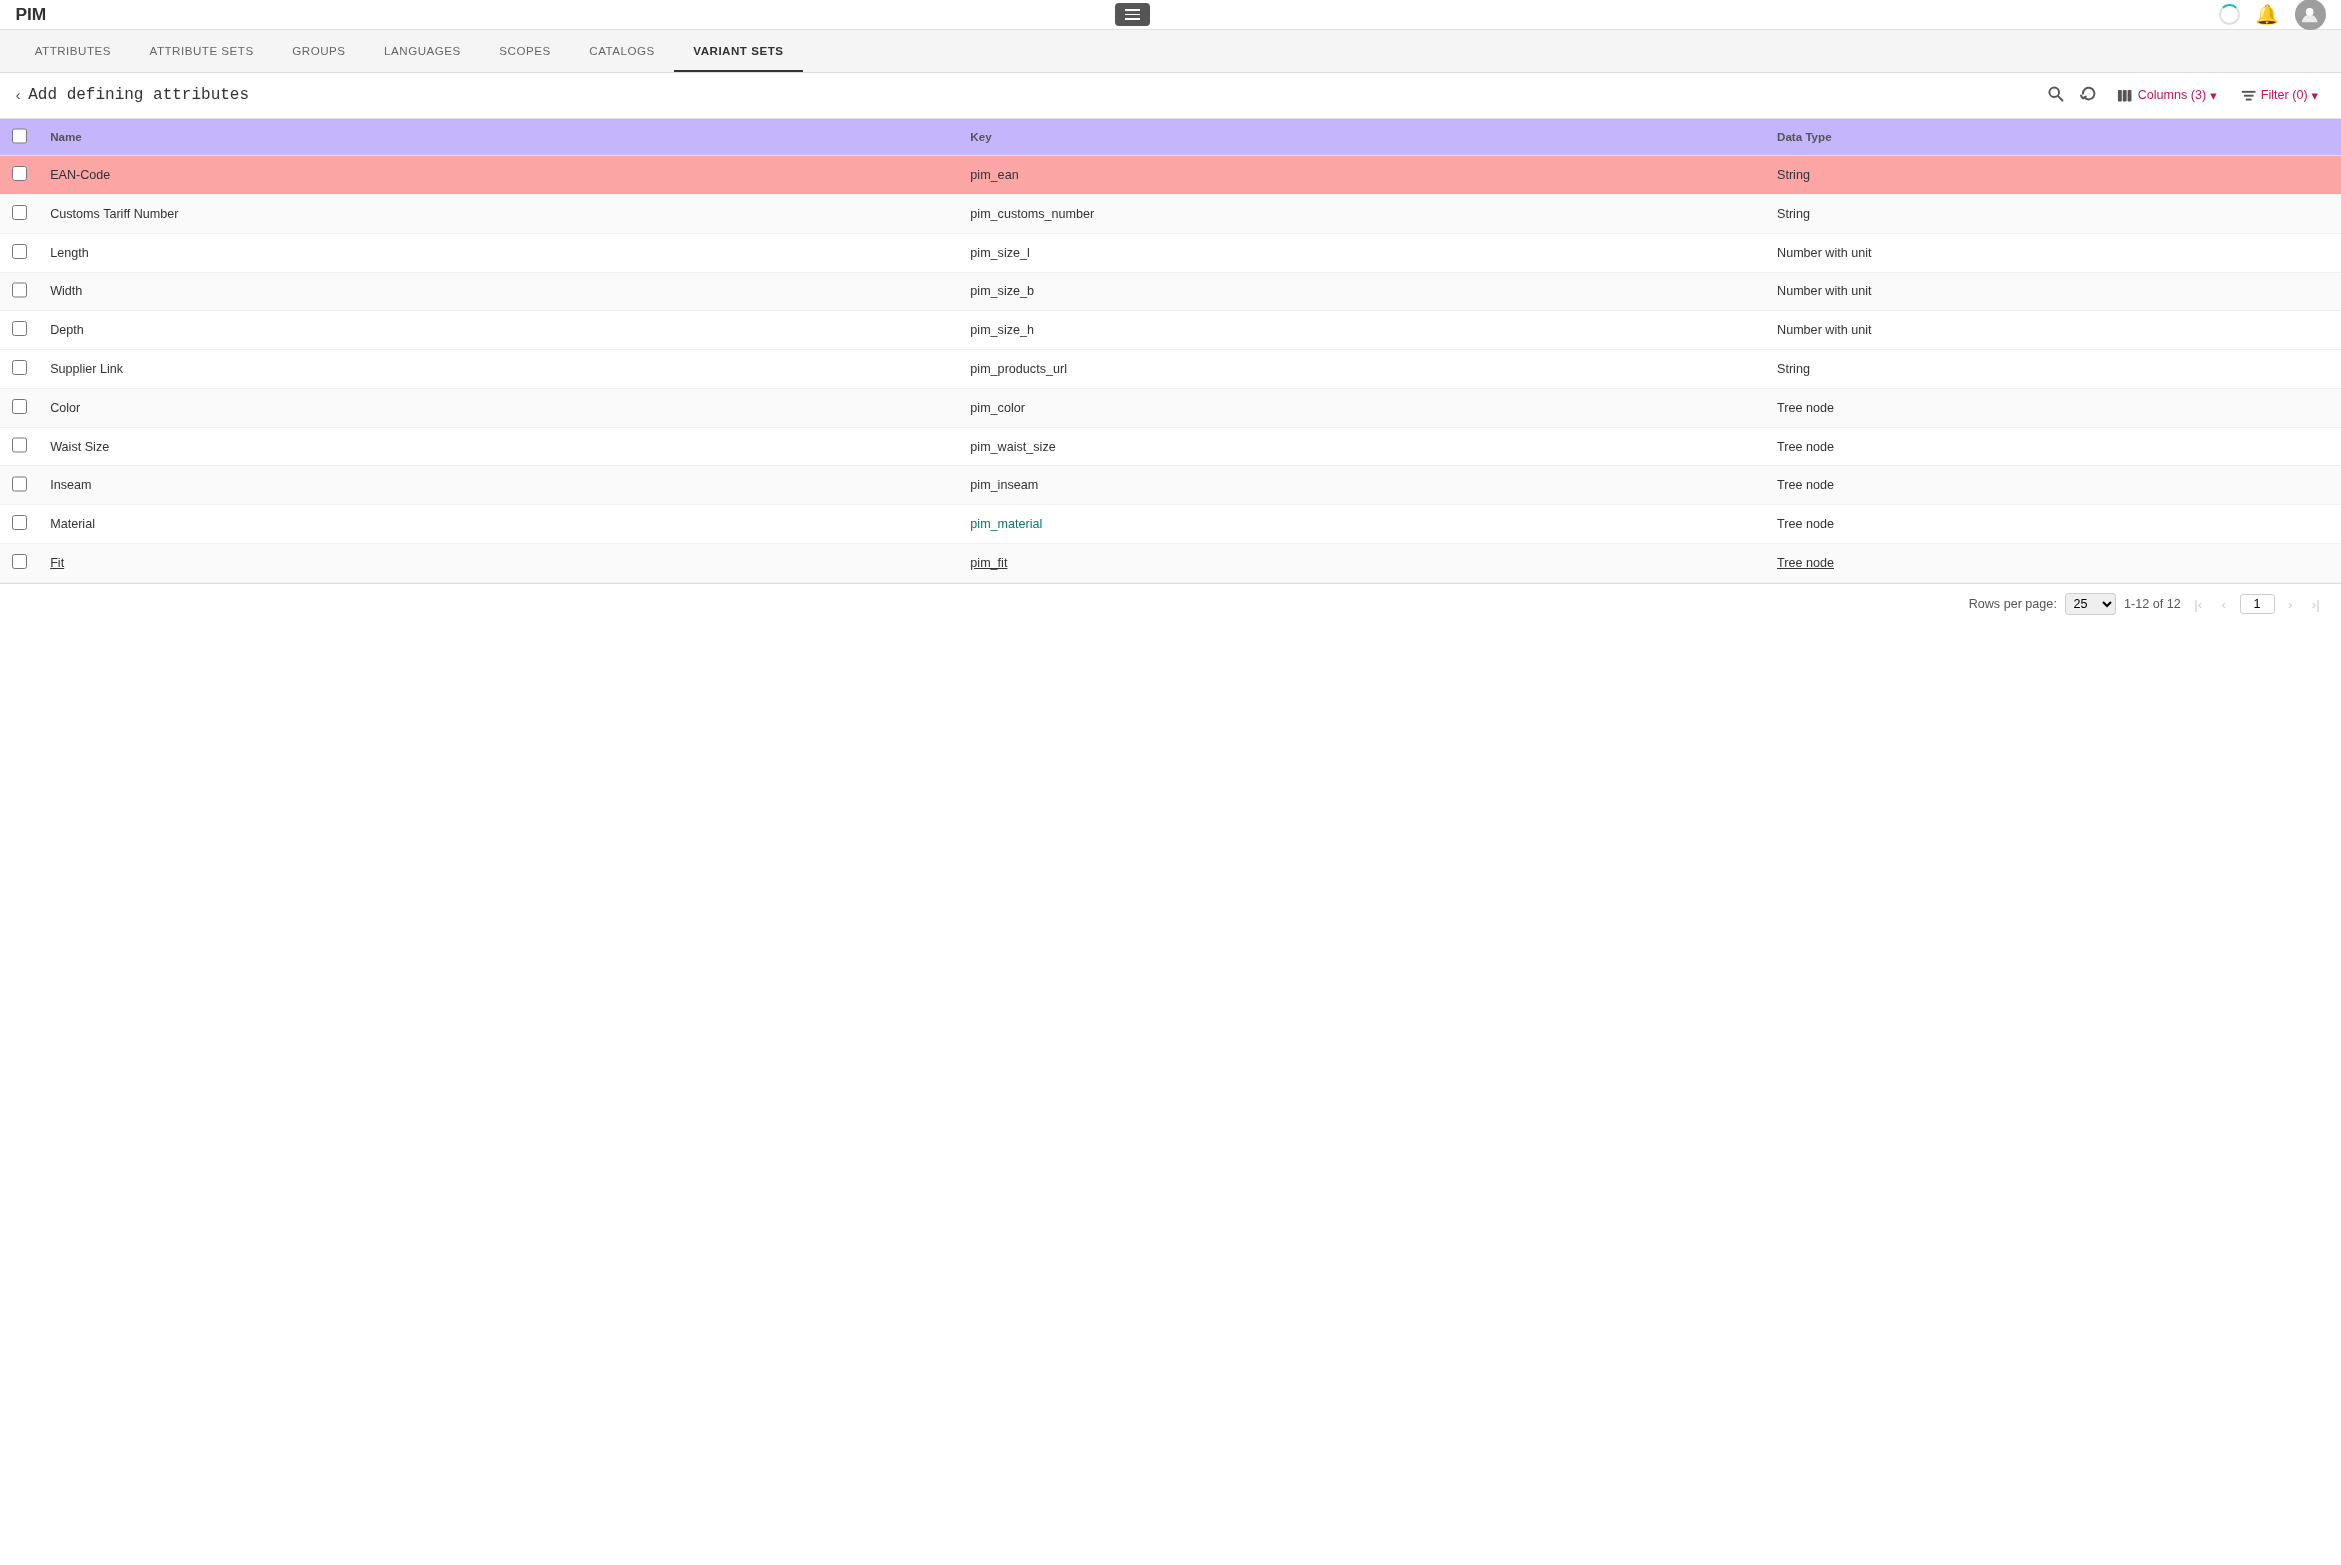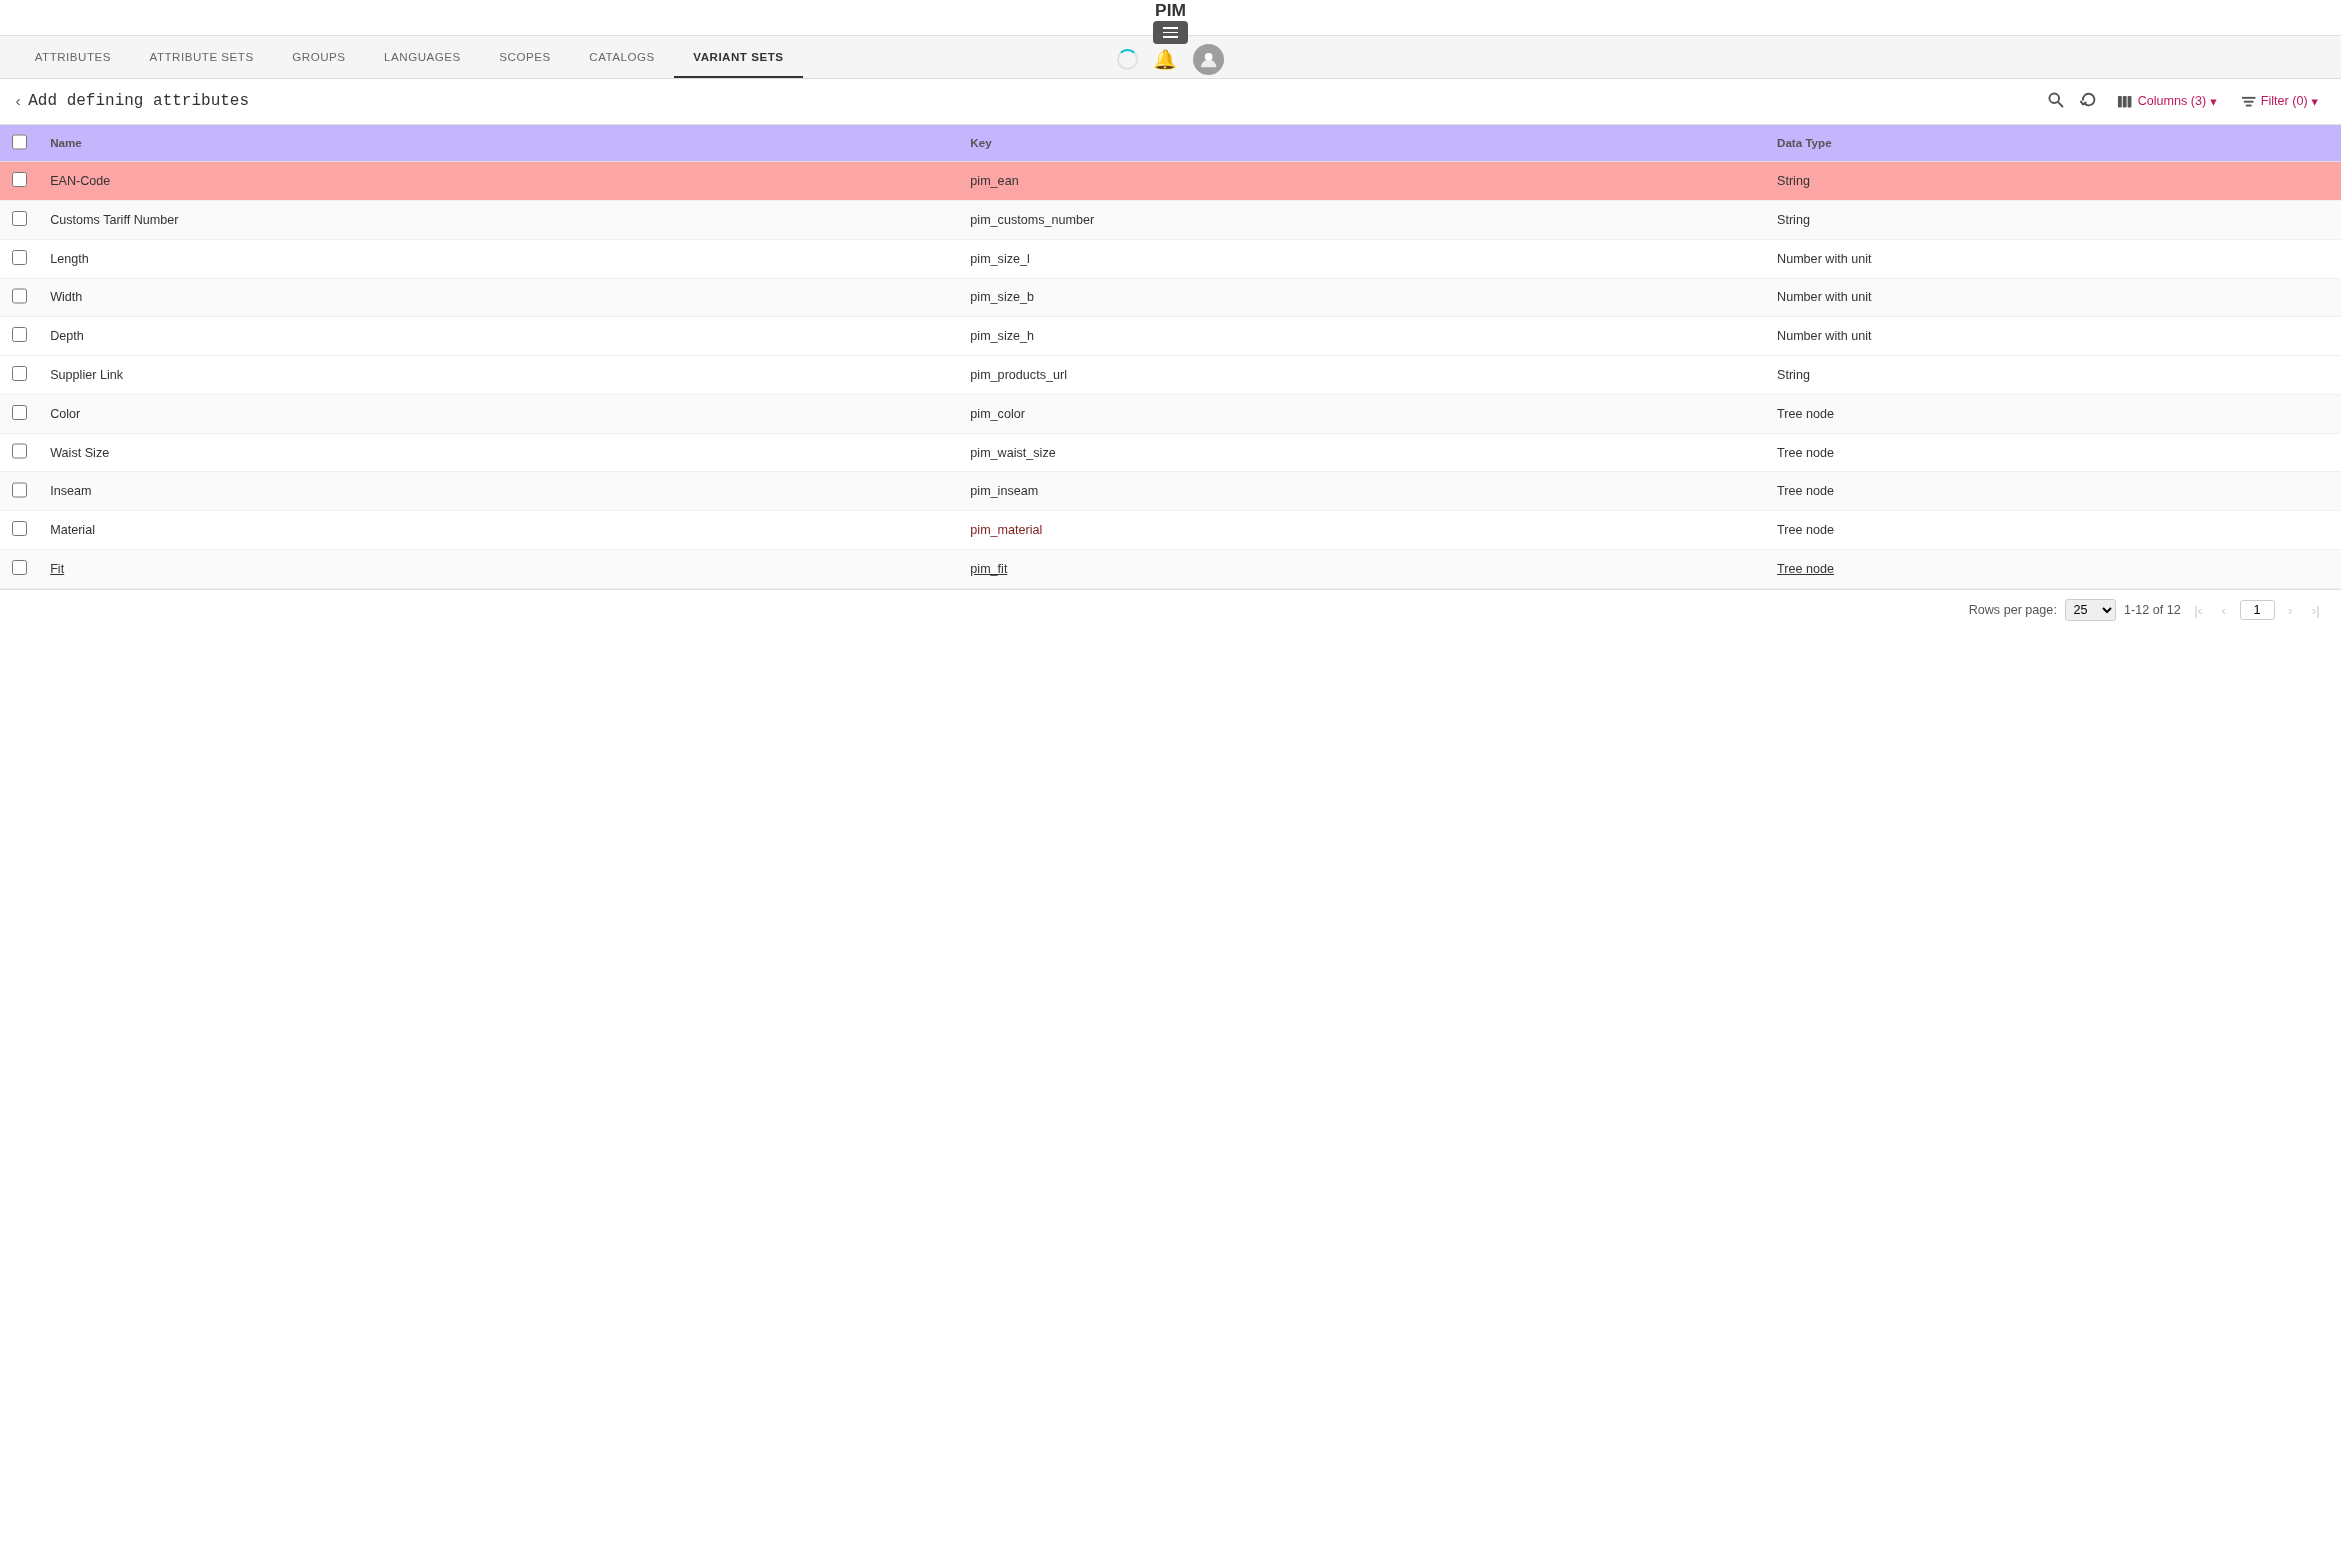--- a/index.html
+++ b/index.html
@@ -4,24 +4,23 @@
   <style>
     * { box-sizing: border-box; margin: 0; padding: 0; }
     body { font-family: Arial, sans-serif; font-size: 12.6px; color: #333; background: #fff; }
 
     
     .top-bar {
       display: flex;
       align-items: center;
       justify-content: space-between;
       padding: 0 15.4px;
-      height: 36px;
+      height: 30px;
       background: #fff;
       border-bottom: 1px solid #e0e0e0;
-      flex-direction: column;
     }
     .top-bar-left { display: flex; align-items: center; gap: 11.6px; }
     .app-title { font-size: 17.4px; font-weight: bold; color: #333; }
     .top-bar-center { display: flex; align-items: center; }
     .hamburger-btn {
       background: #555;
       border: none;
       border-radius: 3.9px;
       padding: 5.8px 9.7px;
       cursor: pointer;
@@ -93,21 +92,21 @@
       padding: 9.7px 11.6px;
       font-size: 12.6px;
       color: #333;
       border-bottom: 1px solid #f0f0f0;
     }
     .cb-col { width: 39px; }
     .name-col { width: 40%; }
     .key-col { width: 35%; }
     .type-col { width: 25%; }
     .row-checkbox { cursor: pointer; width: 15.4px; height: 15.4px; }
-    .link-text { color: #7f1d1d; cursor: pointer; }
+    .link-text { color: #0f766e; cursor: pointer; }
 
     
     .pagination {
       display: flex;
       align-items: center;
       justify-content: flex-end;
       padding: 9.7px 15.4px;
       border-top: 1px solid #e0e0e0;
       gap: 7.7px;
       font-size: 12.6px;

